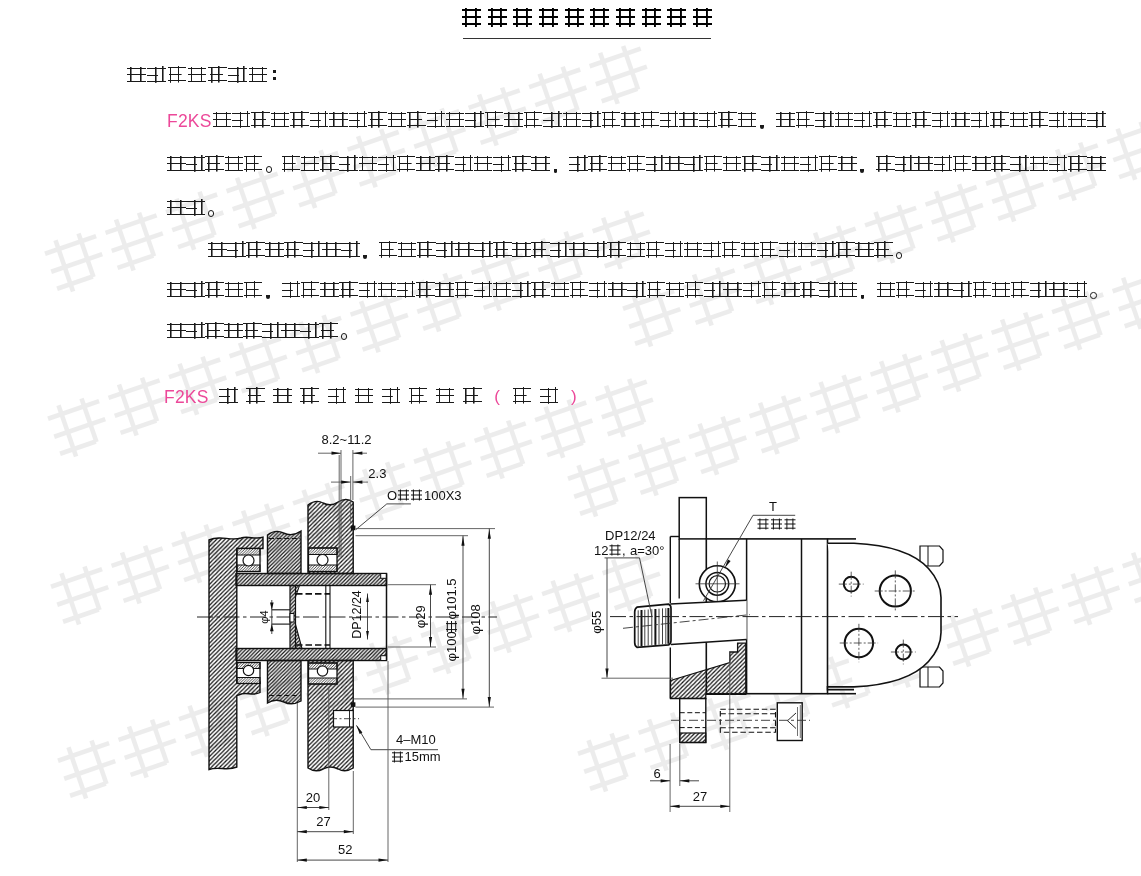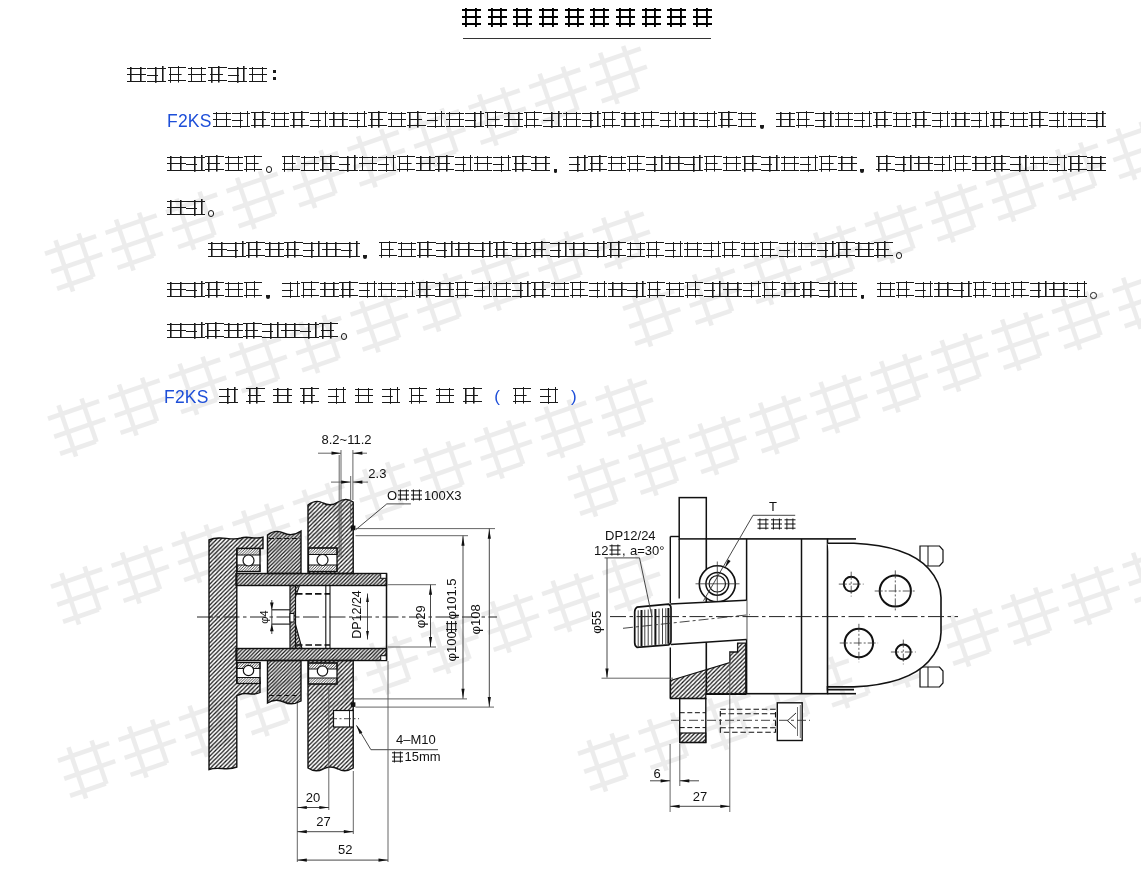--- a/index.html
+++ b/index.html
@@ -21,21 +21,21 @@
 .k{background:
  linear-gradient(#1a1a1a,#1a1a1a) 0 8%/100% 8.3% no-repeat,
  linear-gradient(#1a1a1a,#1a1a1a) 30% 46%/70% 8% no-repeat,
  linear-gradient(#1a1a1a,#1a1a1a) 0 86%/100% 8.3% no-repeat,
  linear-gradient(#1a1a1a,#1a1a1a) 14% 50%/8.3% 88% no-repeat,
  linear-gradient(#1a1a1a,#1a1a1a) 60% 8%/8.3% 92% no-repeat}
 
 .pc,.pd,.pp{display:inline-block;width:18px;height:18px;position:relative;flex:0 0 18px}
 .pc::after{content:'';position:absolute;left:3px;bottom:0px;width:3.5px;height:4.5px;background:#1a1a1a;border-radius:0 0 3px 3px}
 .pd::after{content:'';position:absolute;left:2.5px;bottom:0.5px;width:4.5px;height:4.5px;border:1.3px solid #1a1a1a;border-radius:50%}
-.txt{font-size:17px;color:#1d4ed8;letter-spacing:0.2px;white-space:pre}
+.txt{font-size:17px;color:#ec4899;letter-spacing:0.2px;white-space:pre}
 .row{display:flex;position:absolute}
 .jus{justify-content:space-between}
 
 .tg{display:inline-block;width:19px;height:19px;flex:0 0 19px;background:
  linear-gradient(#000,#000) 0 8%/100% 11% no-repeat,
  linear-gradient(#000,#000) 0 48%/100% 11% no-repeat,
  linear-gradient(#000,#000) 0 88%/100% 11% no-repeat,
  linear-gradient(#000,#000) 17% 0/10% 100% no-repeat,
  linear-gradient(#000,#000) 74% 0/10% 100% no-repeat}
 

